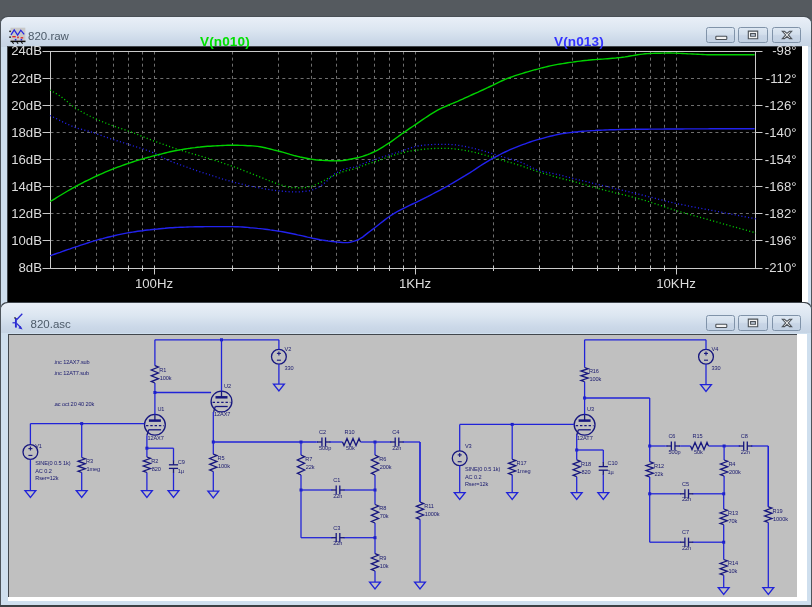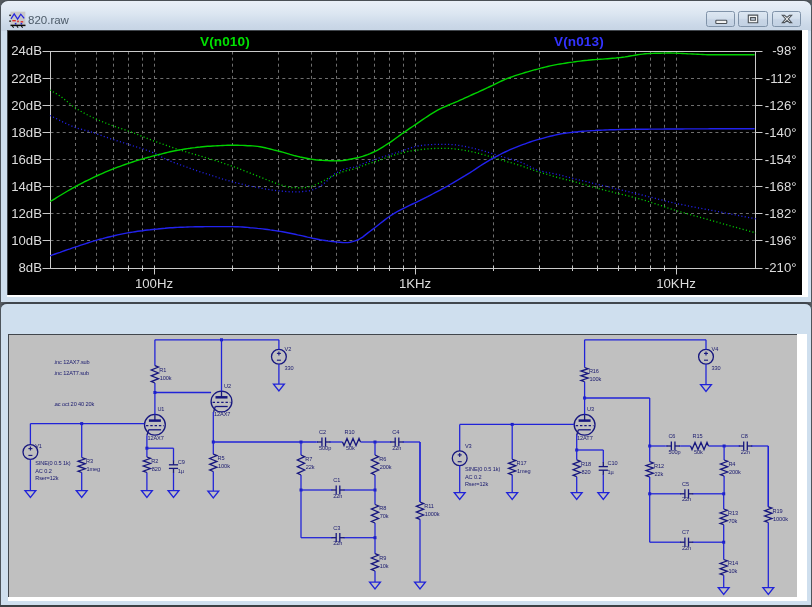--- a/index.html
+++ b/index.html
@@ -25,21 +25,21 @@
 .dot { fill:none; stroke-width:1.3; stroke-dasharray:1.1 2.3; }
 .w  { stroke:#2023d8; stroke-width:1.28; fill:none; }
 .sy { stroke:#16167e; stroke-width:1.3; fill:none; }
 .w1 { stroke:#16167e; stroke-width:1.1; fill:none; }
 .wb { stroke:#16167e; stroke-width:2.5; fill:none; }
 .nd { fill:#1c1fc6; }
 .gn { stroke:#2023d8; stroke-width:1.25; fill:none; }
 .st { font-size:5.6px; fill:#1a1a6e; letter-spacing:-0.1px; }
 </style></head>
 <body>
-<div class="win" id="w1" style="top:0;height:302px;">
+<div class="win" id="w1" style="top:16px;height:302px;">
  <div class="frame"></div>
  <div class="tbar">
   <svg width="40" height="30">
     <rect x="9.5" y="10.7" width="14.8" height="13" fill="#c8c8c8"></rect>
     <polyline points="10,17.8 13.2,13 16.6,18.2 19.8,13.2 23.2,17.4" fill="none" stroke="#2424e0" stroke-width="1.25"></polyline>
     <line x1="11.3" y1="19.7" x2="14.8" y2="19.7" stroke="#e02828" stroke-width="1.35"></line>
     <line x1="19.6" y1="20.8" x2="22.2" y2="20.8" stroke="#e02828" stroke-width="1.35"></line>
     <rect x="16.2" y="19.6" width="1.6" height="1.6" fill="#e02828"></rect>
     <rect x="13.8" y="21.9" width="1.6" height="1.6" fill="#2424e0"></rect>
     <rect x="19.6" y="21.9" width="1.6" height="1.6" fill="#2424e0"></rect>
@@ -66,20 +66,48 @@
       </div>
  </div>
  <div class="content" style="left:7px;top:30px;width:800.5px;height:266.5px;background:#fff;">
   <div style="position:absolute;left:0;top:0;width:795px;height:264.5px;background:#000;
     border-top:1.5px solid #41464c;border-left:1.5px solid #41464c;"></div>
  </div>
 </div>
 
 <div class="win" id="w2" style="top:302px;height:303px;">
  <div class="frame"></div>
+ <div class="tbar">
+  <svg width="40" height="32">
+   <g stroke="#2a2ad2" fill="none">
+    <line x1="14.9" y1="15" x2="14.9" y2="24.6" stroke-width="1.9"></line>
+    <line x1="11.5" y1="19.8" x2="14.9" y2="19.8" stroke-width="1.2"></line>
+    <line x1="15.6" y1="16.7" x2="21.3" y2="10.8" stroke-width="1.3"></line>
+    <line x1="15.6" y1="20.4" x2="20" y2="24.8" stroke-width="1.3"></line>
+   </g>
+   <path d="M21.6 26.6 L17.3 25.2 L19.5 22.9 Z" fill="#2a2ad2"></path>
+   <rect x="13.2" y="14.2" width="1.6" height="1.4" fill="#333"></rect>
+  </svg>
+  <div class="title" style="left:29.5px;top:14.5px;">820.asc</div>
+  <div class="btn" style="left:704.8px;top:12px;width:29.5px;">
+        <svg width="28" height="14">
+          <rect x="8.8" y="8.3" width="11" height="3.2" rx="0.8" fill="#f2f2f2" stroke="#4b5157" stroke-width="1.1"></rect>
+        </svg>
+      </div>
+  <div class="btn" style="left:737.3px;top:12px;width:29.5px;">
+        <svg width="28" height="14">
+          <path fill-rule="evenodd" d="M9.3 3.1 h9.4 v7.6 h-9.4 Z M11.6 5.6 h4.8 v2.7 h-4.8 Z" fill="#f2f2f2" stroke="#4b5157" stroke-width="1.1"></path>
+        </svg>
+      </div>
+  <div class="btn" style="left:770.6px;top:12px;width:29.5px;">
+        <svg width="28" height="14">
+          <path d="M9.3 3.3 L11.5 3.3 L14 5.4 L16.5 3.3 L18.7 3.3 L15.3 6.9 L18.7 10.6 L16.5 10.6 L14 8.4 L11.5 10.6 L9.3 10.6 L12.7 6.9 Z" fill="#f2f2f2" stroke="#4b5157" stroke-width="1.05"></path>
+        </svg>
+      </div>
+ </div>
  <div class="content" style="left:7.5px;top:31.5px;width:799.5px;height:267.5px;background:#fff;">
   <div style="position:absolute;left:0;top:0;width:789px;height:263px;background:#c0c0c0;
     border-top:1.5px solid #41464c;border-left:1.5px solid #41464c;"></div>
  </div>
 </div>
 <div style="position:absolute;left:0;top:604.5px;width:812px;height:2.5px;background:#3c4043;"></div>
 
 <svg width="812" height="607" viewBox="0 0 812 607">
 
 <g>

